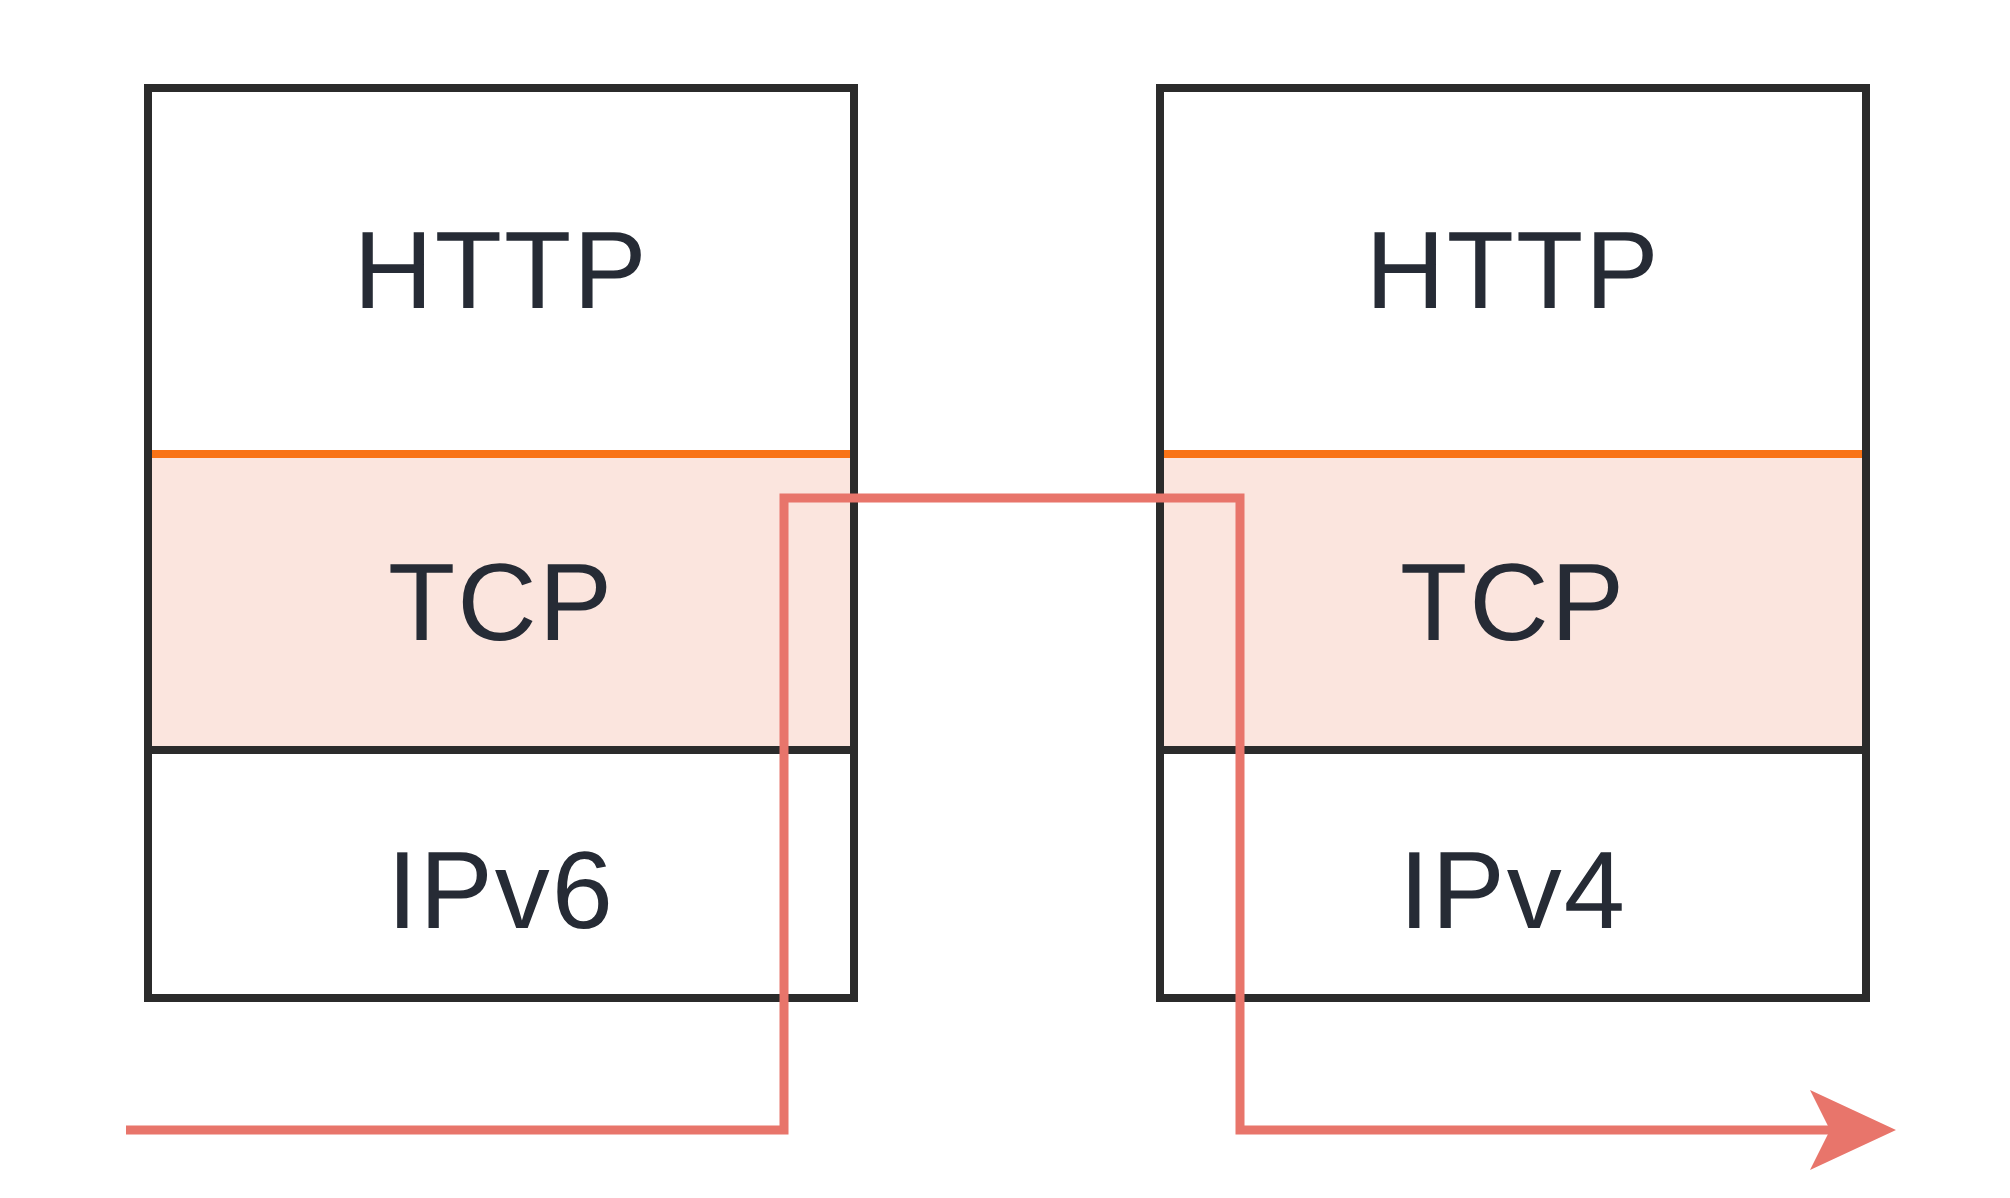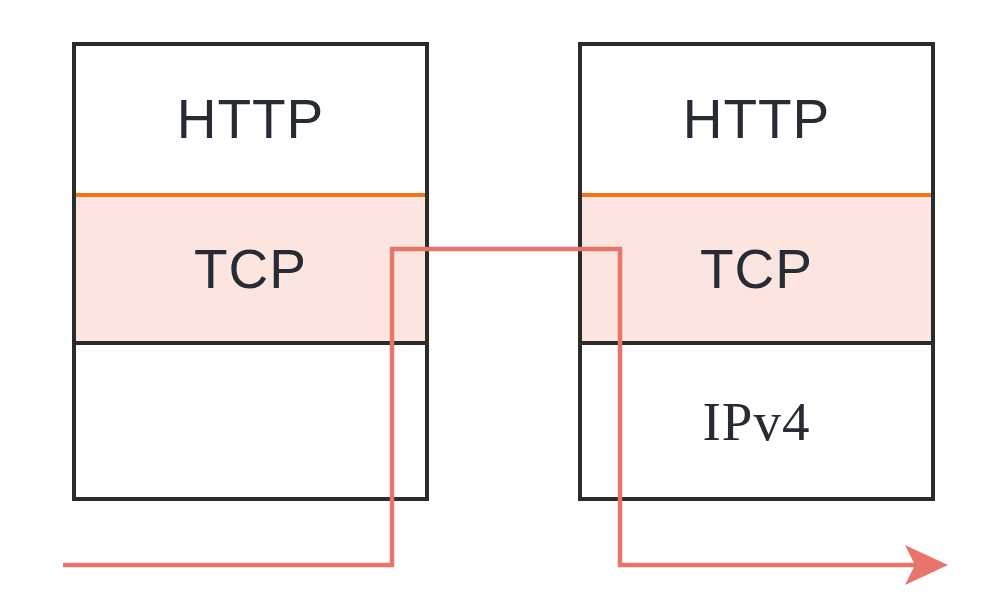--- a/index.html
+++ b/index.html
@@ -27,20 +27,21 @@
     background: #ffffff;
   }
   .stack-left  { left: 72px; }
   .stack-right { left: 578px; }
   .layer {
     box-sizing: border-box;
     display: flex;
     align-items: center;
     justify-content: center;
     background: #ffffff;
+    margin-top: 16px;
   }
   .layer-http { height: 147px; }
   .layer-tcp  { height: 152px; border-top: 4px solid #f97316; border-bottom: 4px solid #2b2b2b; }
   .layer-ip   { flex: 1 1 auto; }
   .layer-label {
     font-size: 55px;
     font-weight: 400;
     letter-spacing: 1px;
     color: #262b35;
     line-height: 1;
@@ -60,30 +61,33 @@
 
 <div class="canvas">
 
   <div class="stack stack-left" style="border-color: rgb(43, 43, 43);">
     <div class="layer layer-http" style="background: rgb(255, 255, 255);">
       <span class="layer-label" style="color: rgb(38, 43, 53);">HTTP</span>
     </div>
     <div class="layer layer-tcp" style="background: rgb(251, 229, 222);">
       <span class="layer-label" style="color: rgb(38, 43, 53);">TCP</span>
     </div>
+    <div class="layer layer-ip" style="background: rgb(255, 255, 255);">
+      <span class="layer-label" style="color: rgb(38, 43, 53);">IPv6</span>
+    </div>
   </div>
 
   <div class="stack stack-right" style="border-color: rgb(43, 43, 43);">
     <div class="layer layer-http" style="background: rgb(255, 255, 255);">
       <span class="layer-label" style="color: rgb(38, 43, 53);">HTTP</span>
     </div>
     <div class="layer layer-tcp" style="background: rgb(251, 229, 222);">
       <span class="layer-label" style="color: rgb(38, 43, 53);">TCP</span>
     </div>
-    <div class="layer layer-ip" style="background: rgb(255, 255, 255); font-family: Liberation Serif, serif;">
+    <div class="layer layer-ip" style="background: rgb(255, 255, 255);">
       <span class="layer-label" style="color: rgb(38, 43, 53);">IPv4</span>
     </div>
   </div>
 
   <svg class="flow-overlay" viewBox="0 0 1005 599" xmlns="http://www.w3.org/2000/svg" aria-hidden="true">
     <polyline class="flow-path" points="63,565 392,565 392,249 620,249 620,565 926,565" fill="none" stroke="#e8756b" stroke-width="4.5" stroke-linejoin="miter"></polyline>
     <polygon class="flow-arrowhead" points="948,565 905,545 915,565 905,585" fill="#e8756b"></polygon>
   </svg>
 
 </div>

